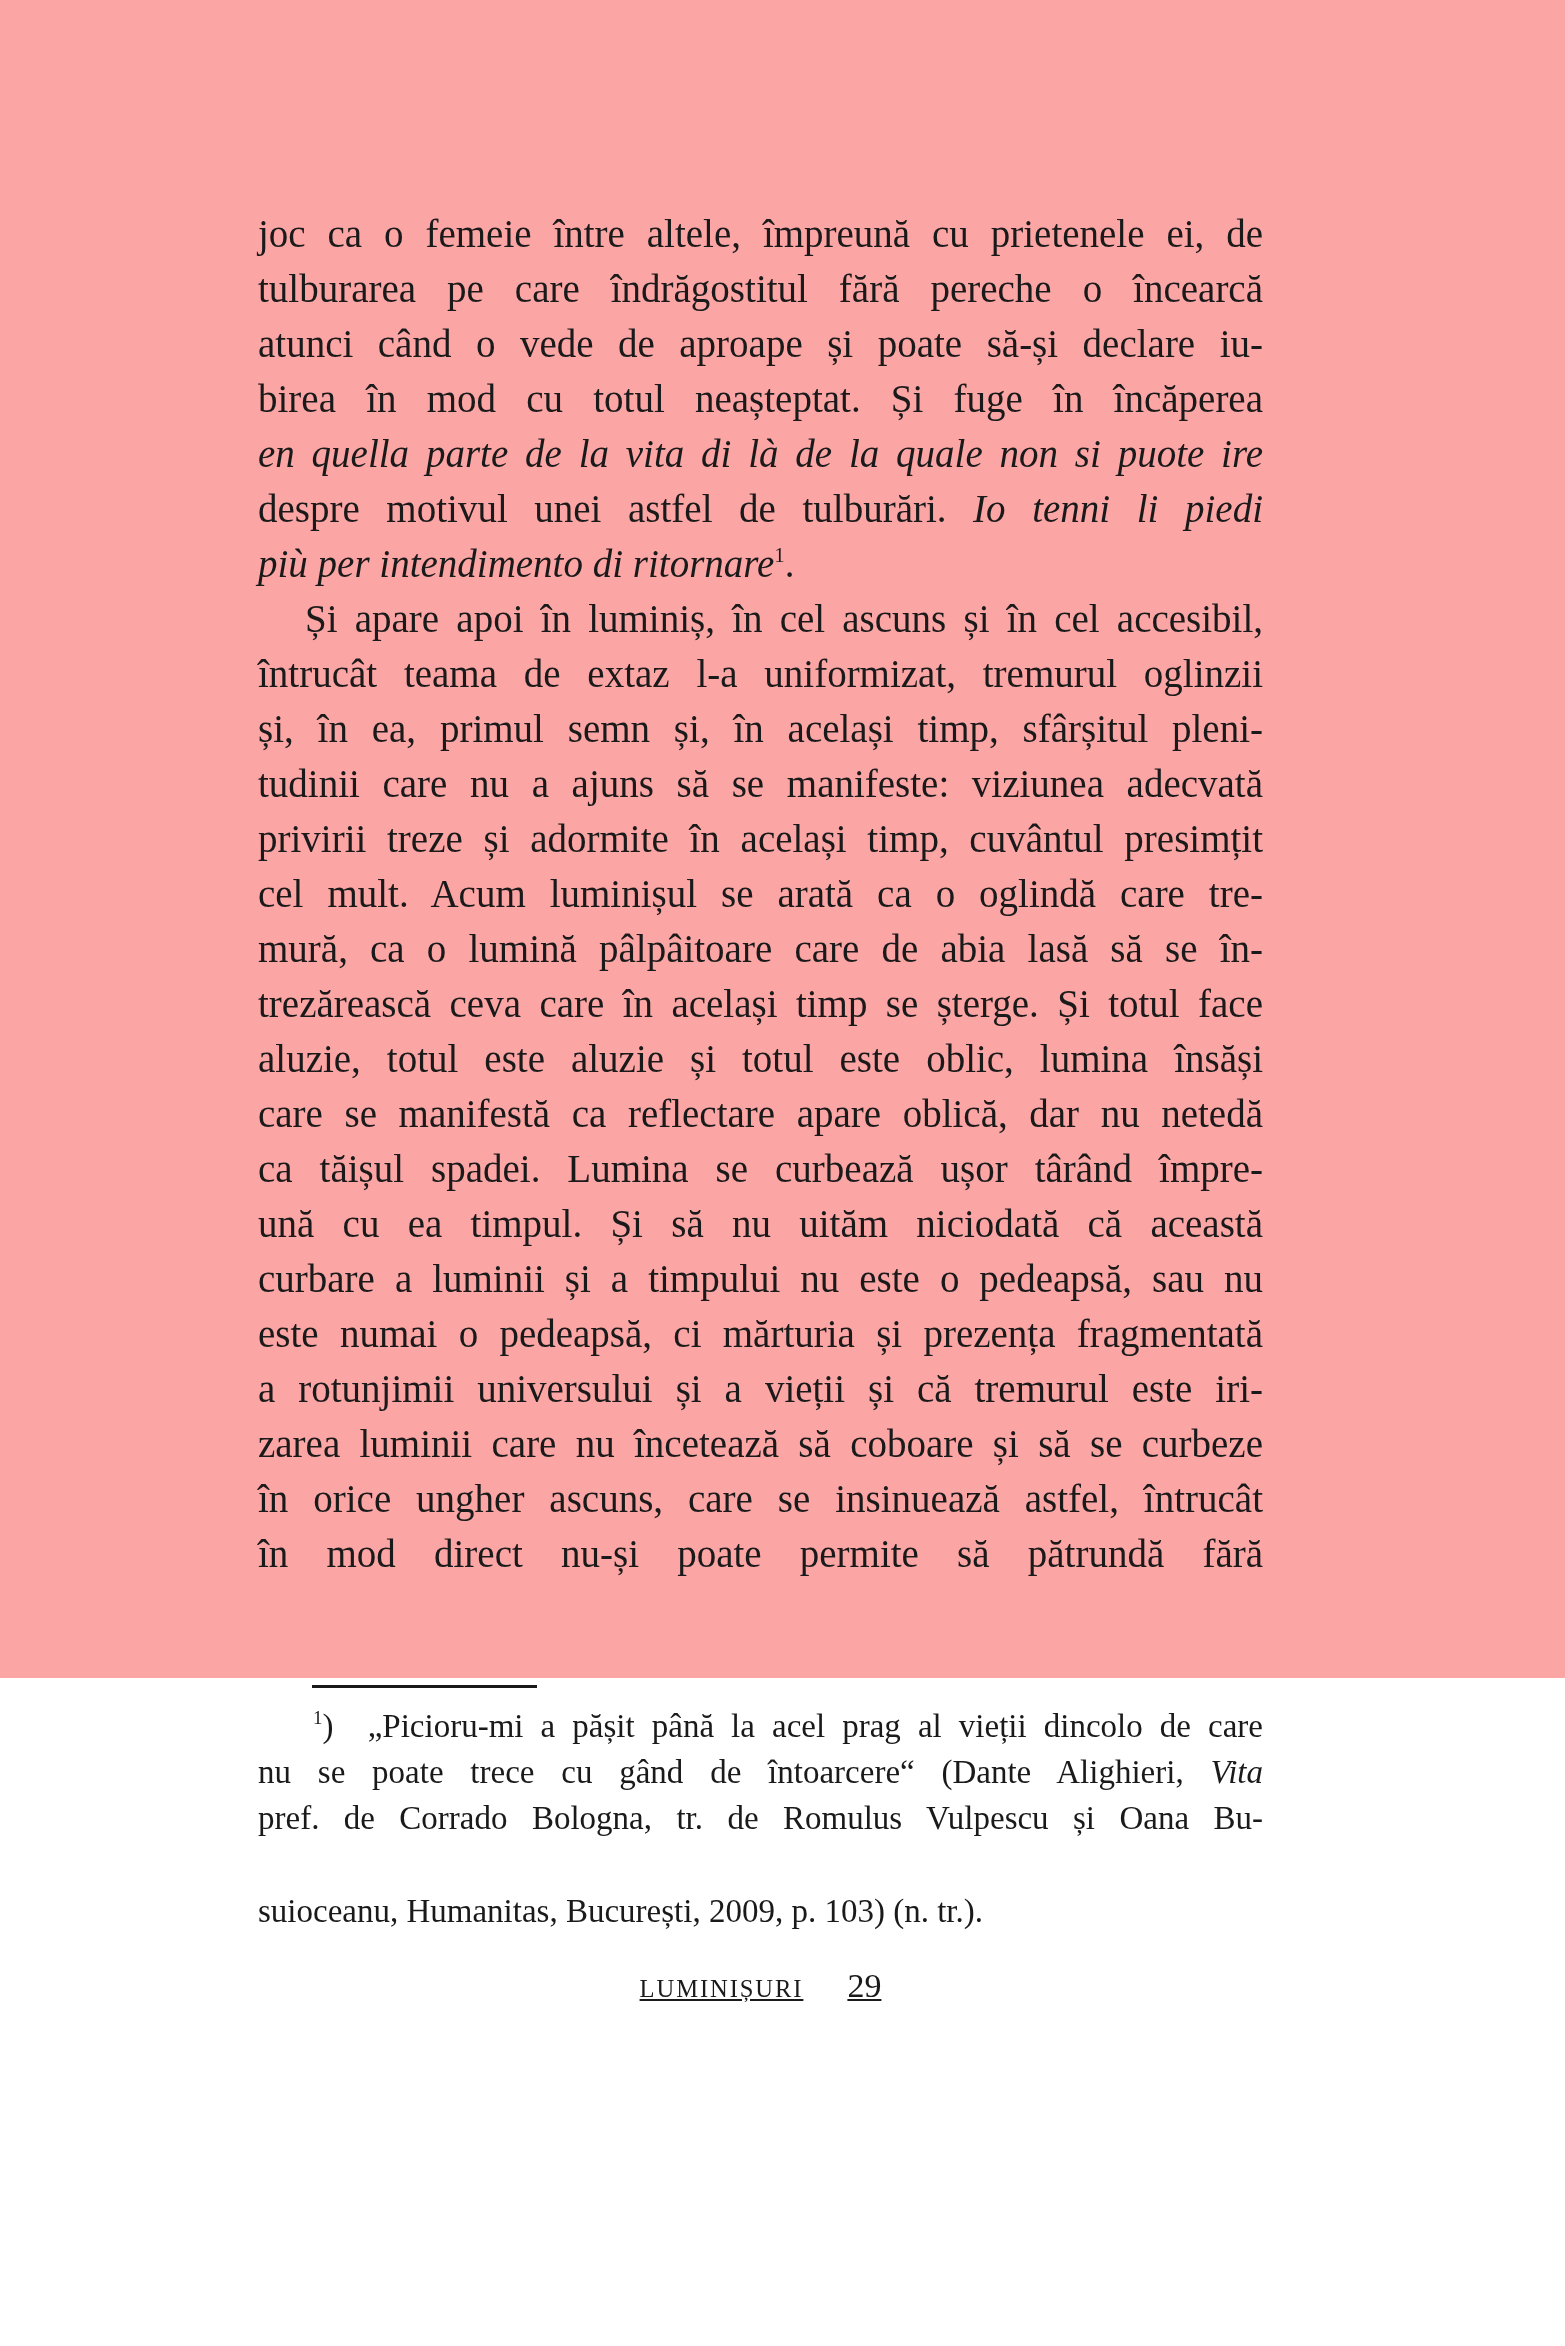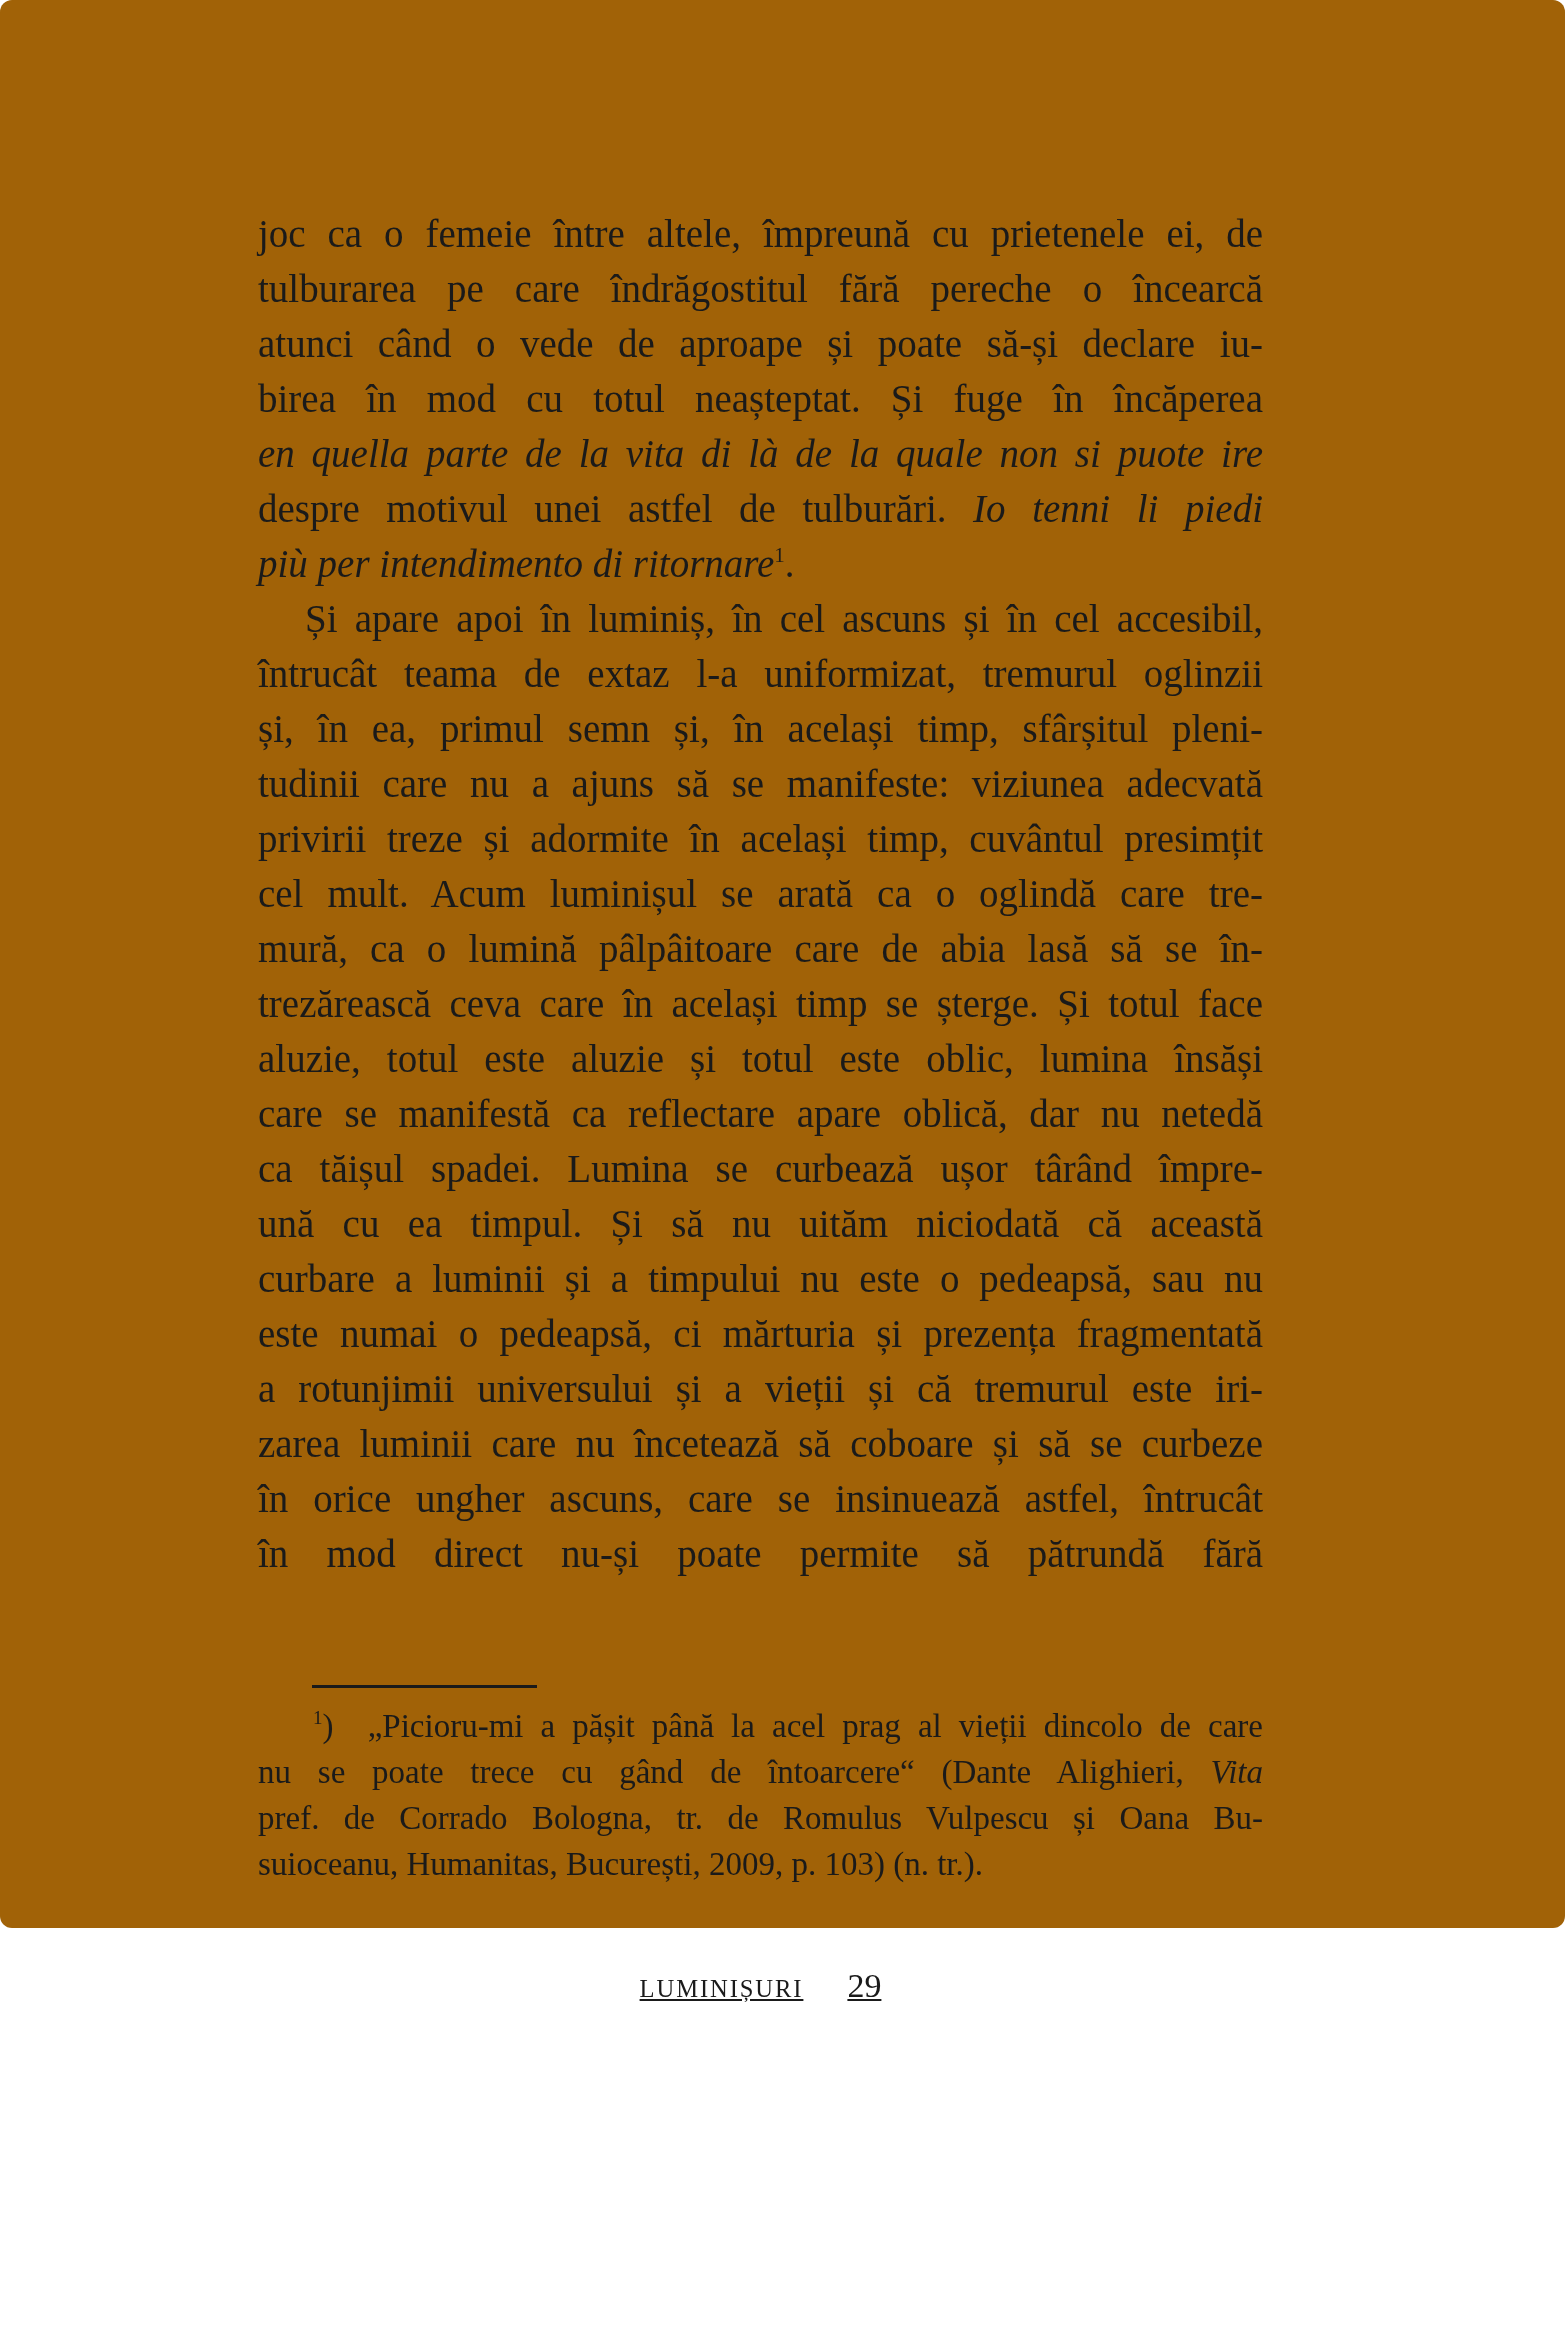--- a/index.html
+++ b/index.html
@@ -1,31 +1,31 @@
 <!DOCTYPE html>
 <html style="font-size:15px"><head>
 <meta charset="utf-8">
 <style>
   html, body { margin: 0; padding: 0; background: #ffffff; }
   body { width: 1565px; height: 2347px; position: relative; overflow: hidden;
          font-family: "Liberation Serif", "DejaVu Serif", serif; color: #1a1a1a; }
-  .page { position: absolute; left: 0; top: 0; width: 1565px; height: 1928px; background: #a16207; border-radius: 12px; }
+  .page { position: absolute; left: 0; top: 0; width: 1565px; height: 1678px; background: #fca5a5; }
   .col { position: absolute; left: 258px; width: 1005px; }
   .body-text { top: 206px; }
   .line { height: 55px; line-height: 55px; font-size: 39px; white-space: nowrap;
           text-align: justify; text-align-last: justify; overflow: visible; }
   .line.last { text-align-last: left; }
   .line.indent { padding-left: 47px; }
   .it { font-style: italic; }
   sup.fn { font-size: 21px; vertical-align: 15px; line-height: 0; }
   .rule { position: absolute; left: 312px; top: 1685px; width: 225px; height: 2.8px; background: #1a1a1a; }
   .footnotes { top: 1703px; }
   .fline { height: 46px; line-height: 46px; font-size: 33px; white-space: nowrap;
            text-align: justify; text-align-last: justify; }
-  .fline.last { text-align-last: left; }
+  .fline.last { text-align-last: left; margin-top: 47px; }
   .fline.indent { padding-left: 55px; }
   .fnmark sup { font-size: 19px; vertical-align: 13.2px; line-height: 0; }
   .footer { position: absolute; top: 1967px; left: 258px; width: 1005px; text-align: center;
             font-size: 28px; line-height: 38px; white-space: nowrap; text-decoration: underline; }
   .running { letter-spacing: 1.9px; font-size: 24.6px; margin-right: 44px; }
   .pageno { font-size: 34px; }
 </style>
 </head>
 <body>
 

